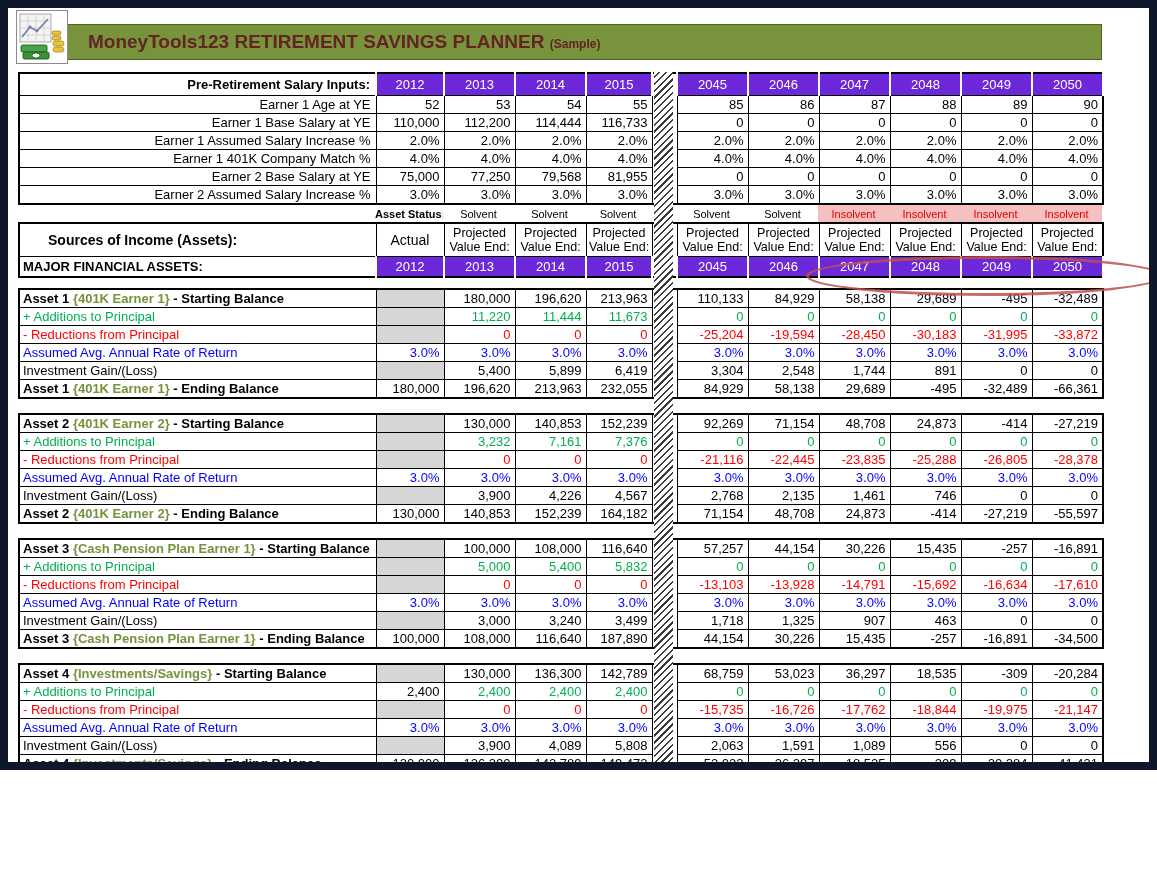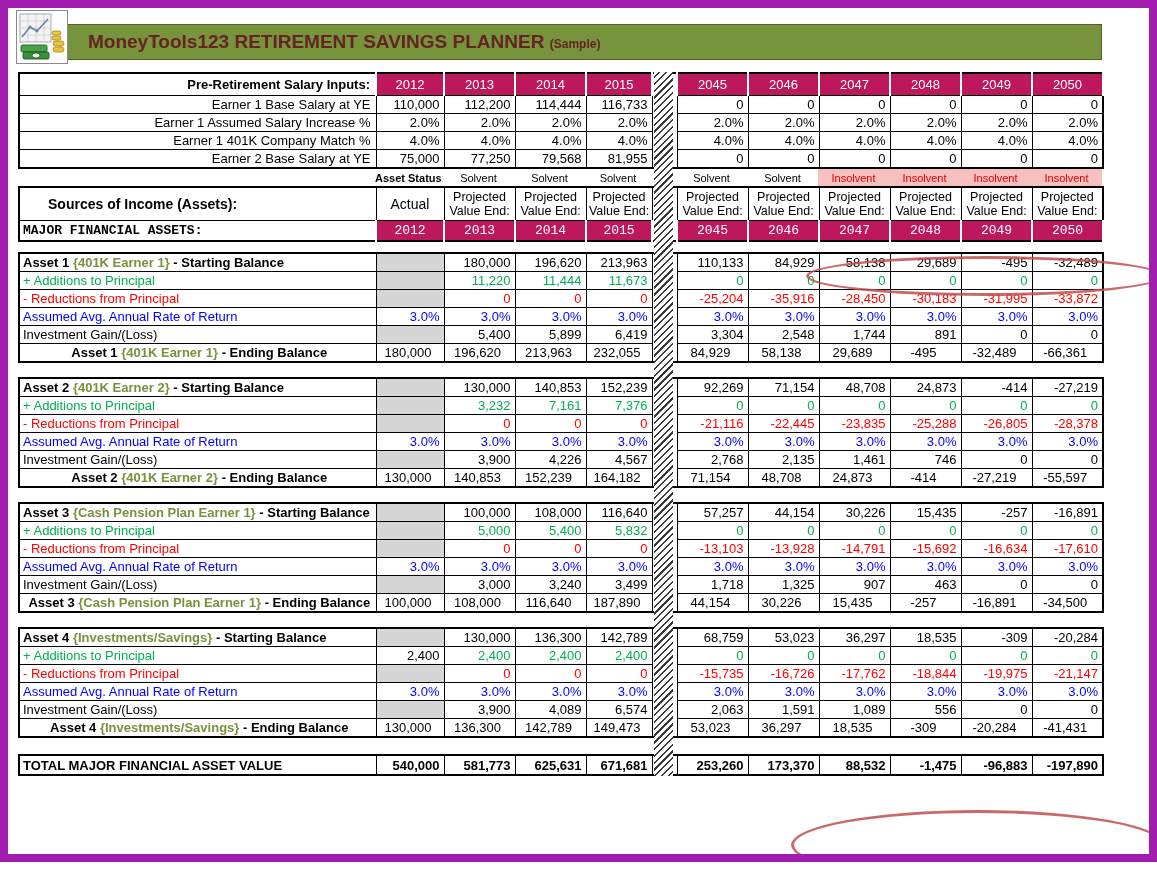--- a/index.html
+++ b/index.html
@@ -1,50 +1,50 @@
 <!DOCTYPE html>
 <html><head>
 <meta charset="utf-8">
 <style>
   html,body{margin:0;padding:0;background:#fff;font-family:"Liberation Sans",sans-serif;}
-  .page{width:1157px;height:862px;box-sizing:border-box;border:8px solid #a21caf;background:#fff;position:relative;overflow:hidden;}
+  .page{width:1157px;height:770px;box-sizing:border-box;border:8px solid #0f172a;background:#fff;position:relative;overflow:hidden;}
   
   .hdr{position:relative;height:64px;}
   .hdr-bar{position:absolute;left:10px;top:16px;width:1084px;height:36px;background:#77933C;border:1px solid #4F6228;box-sizing:border-box;}
   .logo{position:absolute;left:8px;top:2px;width:52px;height:54px;background:#fff;border:1px solid #8a8a8a;box-sizing:border-box;padding:2px;}
   .title{position:absolute;left:80px;top:16px;height:36px;line-height:36px;font-size:19px;font-weight:bold;color:#632423;white-space:nowrap;}
   .title .sample{font-size:12px;font-weight:bold;}
   
   .sheet{position:relative;margin-left:10px;width:1084px;}
   table.grid{border-collapse:collapse;table-layout:fixed;width:1084px;border:2px solid #000;}
   table.noborder{border:none;}
   td{overflow:hidden;white-space:nowrap;font-size:13px;color:#000;padding:0;height:17px;vertical-align:middle;}
   table.grid td{border:1px solid #000;}
   table.grid td.hatch,table.noborder td{border:none;}
   tr.hdr-row td{height:21px;}
   tr.inc1 td{height:32px;}
-  tr.inc2 td{height:19px;font-family:Liberation Mono, monospace;}
+  tr.inc2 td{height:19px;}
   table.totals td{height:18px;}
   .lbl{text-align:right;padding-right:5px;}
   .lbl-l{text-align:left;padding-left:3px;}
   .num{text-align:right;padding-right:4px;}
   .bold{font-weight:bold;}
   .fs14{font-size:14px;padding-left:28px;}
   .green{color:#00B050;}
   .red{color:#FF0000;}
   .blue{color:#0000FF;}
   .tag{color:#76923C;font-weight:bold;}
   .gray{background:#D6D6D6;}
-  .yh{background:#be185d;color:#fff;text-align:center;border-top:1px solid #000;border-bottom:1px solid #000;border-left:2px solid #fff !important;border-right:2px solid #fff !important;}
+  .yh{background:#6d28d9;color:#fff;text-align:center;border-top:1px solid #000;border-bottom:1px solid #000;border-left:2px solid #fff !important;border-right:2px solid #fff !important;}
   .actual{text-align:center;font-size:14px;}
   .proj{text-align:center;font-size:12.5px;line-height:14px;}
   .status{font-size:11px;text-align:center;}
   .status-lbl{font-size:11px;font-weight:bold;text-align:right;padding-right:2px;}
   .insolvent{background:#F7C0C0;color:#E00000;}
-  .toprule td{border-top:2px solid #000;text-align:center;}
+  .toprule td{border-top:2px solid #000;}
   .gap10{height:10px;}.gap14{height:14px;}.gap16{height:16px;}
   .hatchband{position:absolute;top:0;bottom:0;left:636px;width:19px;
     background:repeating-linear-gradient(135deg,#fff 0px,#fff 3.2px,#3a3a3a 3.2px,#3a3a3a 4.8px);}
   .ellipse{position:absolute;border:3px solid rgba(192,80,77,0.85);border-radius:50%;pointer-events:none;background:transparent;}
   #ell1{left:788px;top:184px;width:352px;height:34px;}
   #ell2{left:773px;top:738px;width:368px;height:64px;}
 </style>
 </head>
 <body>
 
@@ -100,20 +100,34 @@
             <td class="yh">2015</td>
             <td class="hatch"></td>
             <td class="yh">2045</td>
             <td class="yh">2046</td>
             <td class="yh">2047</td>
             <td class="yh">2048</td>
             <td class="yh">2049</td>
             <td class="yh">2050</td>
           </tr>
           <tr>
+            <td class="lbl">Earner 1 Age at YE</td>
+            <td class="num">52</td>
+            <td class="num">53</td>
+            <td class="num">54</td>
+            <td class="num">55</td>
+            <td class="hatch"></td>
+            <td class="num">85</td>
+            <td class="num">86</td>
+            <td class="num">87</td>
+            <td class="num">88</td>
+            <td class="num">89</td>
+            <td class="num">90</td>
+          </tr>
+          <tr>
             <td class="lbl">Earner 1 Base Salary at YE</td>
             <td class="num">110,000</td>
             <td class="num">112,200</td>
             <td class="num">114,444</td>
             <td class="num">116,733</td>
             <td class="hatch"></td>
             <td class="num">0</td>
             <td class="num">0</td>
             <td class="num">0</td>
             <td class="num">0</td>
@@ -154,20 +168,34 @@
             <td class="num">77,250</td>
             <td class="num">79,568</td>
             <td class="num">81,955</td>
             <td class="hatch"></td>
             <td class="num">0</td>
             <td class="num">0</td>
             <td class="num">0</td>
             <td class="num">0</td>
             <td class="num">0</td>
             <td class="num">0</td>
+          </tr>
+          <tr>
+            <td class="lbl">Earner 2 Assumed Salary Increase %</td>
+            <td class="num">3.0%</td>
+            <td class="num">3.0%</td>
+            <td class="num">3.0%</td>
+            <td class="num">3.0%</td>
+            <td class="hatch"></td>
+            <td class="num">3.0%</td>
+            <td class="num">3.0%</td>
+            <td class="num">3.0%</td>
+            <td class="num">3.0%</td>
+            <td class="num">3.0%</td>
+            <td class="num">3.0%</td>
           </tr>
         </tbody>
       </table>
     <table class="grid noborder">
         <colgroup>
           <col style="width:357px">
           <col style="width:68px">
           <col style="width:71px">
           <col style="width:71px">
           <col style="width:66px">
@@ -289,21 +317,21 @@
               <td class="num green">0</td>
             </tr>
             <tr>
               <td class="lbl-l red">- Reductions from Principal</td>
               <td class="gray"></td>
               <td class="num red">0</td>
               <td class="num red">0</td>
               <td class="num red">0</td>
               <td class="hatch"></td>
               <td class="num red">-25,204</td>
-              <td class="num red">-35,916</td>
+              <td class="num red">-19,594</td>
               <td class="num red">-28,450</td>
               <td class="num red">-30,183</td>
               <td class="num red">-31,995</td>
               <td class="num red">-33,872</td>
             </tr>
             <tr>
               <td class="lbl-l blue">Assumed Avg. Annual Rate of Return</td>
               <td class="num blue">3.0%</td>
               <td class="num blue">3.0%</td>
               <td class="num blue">3.0%</td>
@@ -623,21 +651,21 @@
               <td class="num blue">3.0%</td>
               <td class="num blue">3.0%</td>
               <td class="num blue">3.0%</td>
               <td class="num blue">3.0%</td>
             </tr>
             <tr>
               <td class="lbl-l ">Investment Gain/(Loss)</td>
               <td class="gray"></td>
               <td class="num ">3,900</td>
               <td class="num ">4,089</td>
-              <td class="num ">6,574</td>
+              <td class="num ">5,808</td>
               <td class="hatch"></td>
               <td class="num ">2,063</td>
               <td class="num ">1,591</td>
               <td class="num ">1,089</td>
               <td class="num ">556</td>
               <td class="num ">0</td>
               <td class="num ">0</td>
             </tr>
             <tr class="toprule">
               <td class="lbl-l"><span class="bold">Asset 4 </span><span class="tag">{Investments/Savings}</span><span class="bold"> - Ending Balance</span></td>

